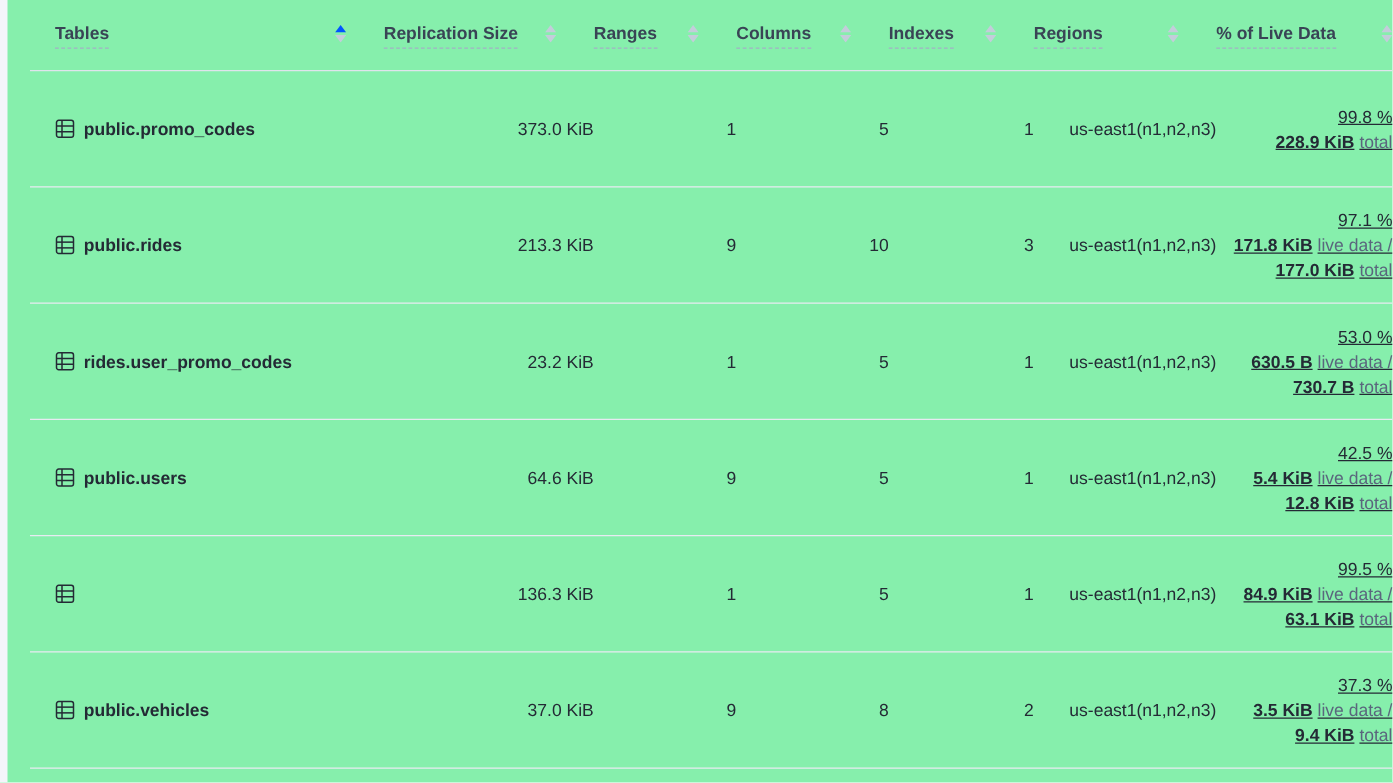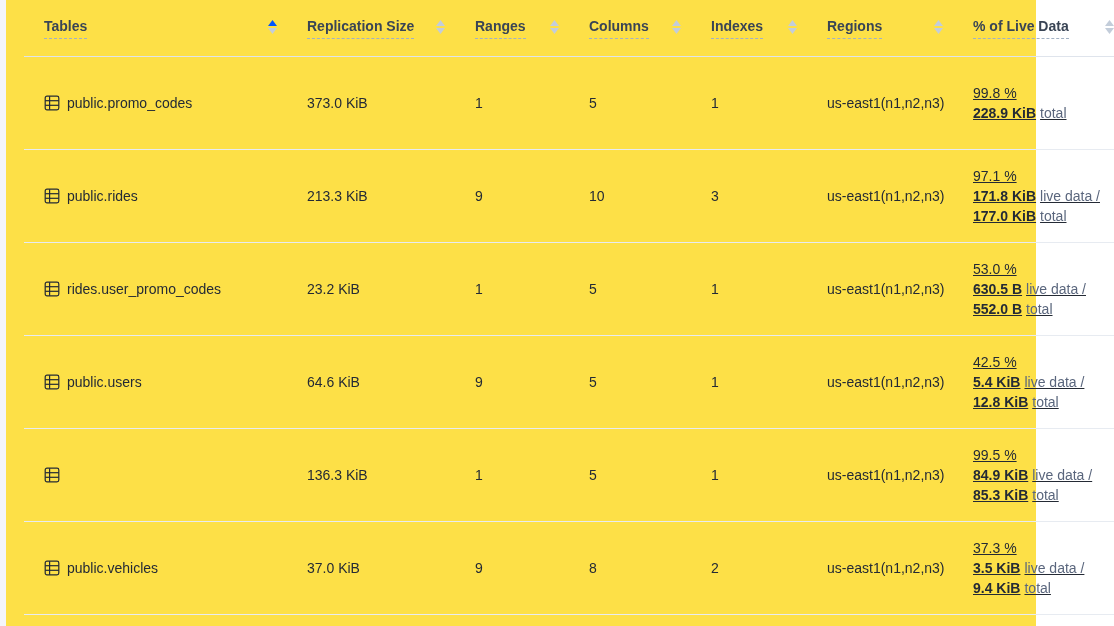--- a/index.html
+++ b/index.html
@@ -3,21 +3,21 @@
 <meta charset="utf-8">
 <style>
   * { box-sizing: border-box; margin: 0; padding: 0; }
   html, body {
     width: 1114px; height: 626px;
     background: #ffffff;
     font-family: "Liberation Sans", sans-serif;
     overflow: hidden;
     color: #242a35;
   }
-  .page { position: relative; width: 1036px; height: 626px; background:#fde047; }
+  .page { position: relative; width: 1114px; height: 626px; background:#86efac;text-align:right; }
   .left-gutter {
     position: absolute; left: 0; top: 0; width: 6px; height: 626px;
     background: #f4f5fa;
   }
   .tablewrap {
     position: absolute; left: 24px; top: 0; width: 1090px;
   }
   .grid-row {
     display: grid;
     grid-template-columns: 283px 168px 114px 122px 116px 146px 141px;
@@ -46,21 +46,21 @@
   .tri { fill: #c3cdda; }
   .sort-asc .tri-up { fill: #0055ff; }
   
   .trow {
     height: 93px;
     border-bottom: 1px solid #e7ebf1;
   }
   .cell { font-size: 14px; color: #242a35; white-space: nowrap; }
   .cell-name { display: flex; align-items: center; padding-left: 20px; }
   .ticon { display: inline-flex; margin-right: 7px; }
-  .tname { font-weight: 400; color: #242a35; cursor: pointer; }
+  .tname { font-weight: 700; color: #242a35; cursor: pointer; }
   .cell-live { font-size: 14px; line-height: 20px; text-decoration: underline; }
   .live-val { font-weight: 700; color: #242a35; }
   .live-sfx { color: #5a667d; margin-left: 4px; font-weight: 400; }
   .live-pct { color: #242a35; }
 </style>
 </head>
 <body>
 
 <div class="page">
   <div class="left-gutter"></div>
@@ -208,21 +208,21 @@
       <span class="tname">rides.user_promo_codes</span>
     </div>
     <div class="cell">23.2 KiB</div>
     <div class="cell">1</div>
     <div class="cell">5</div>
     <div class="cell">1</div>
     <div class="cell">us-east1(n1,n2,n3)</div>
     <div class="cell cell-live">
       <div class="live-pct">53.0 %</div>
       <div><span class="live-val">630.5 B</span><span class="live-sfx">live data /</span></div>
-      <div><span class="live-val">552.0 B</span><span class="live-sfx">total</span></div>
+      <div><span class="live-val">730.7 B</span><span class="live-sfx">total</span></div>
     </div>
   </div>
 
   <div class="grid-row trow">
     <div class="cell cell-name">
       <span class="ticon">
         <svg width="16" height="16" viewBox="0 0 16 16" fill="none" stroke="#242a35" stroke-width="1.2">
           <rect x="1.2" y="1.2" width="13.6" height="13.6" rx="1.8"></rect>
           <line x1="5.6" y1="1.2" x2="5.6" y2="14.8"></line>
           <line x1="1.2" y1="5.7" x2="14.8" y2="5.7"></line>
@@ -255,21 +255,21 @@
       </span>
     </div>
     <div class="cell">136.3 KiB</div>
     <div class="cell">1</div>
     <div class="cell">5</div>
     <div class="cell">1</div>
     <div class="cell">us-east1(n1,n2,n3)</div>
     <div class="cell cell-live">
       <div class="live-pct">99.5 %</div>
       <div><span class="live-val">84.9 KiB</span><span class="live-sfx">live data /</span></div>
-      <div><span class="live-val">85.3 KiB</span><span class="live-sfx">total</span></div>
+      <div><span class="live-val">63.1 KiB</span><span class="live-sfx">total</span></div>
     </div>
   </div>
 
   <div class="grid-row trow">
     <div class="cell cell-name">
       <span class="ticon">
         <svg width="16" height="16" viewBox="0 0 16 16" fill="none" stroke="#242a35" stroke-width="1.2">
           <rect x="1.2" y="1.2" width="13.6" height="13.6" rx="1.8"></rect>
           <line x1="5.6" y1="1.2" x2="5.6" y2="14.8"></line>
           <line x1="1.2" y1="5.7" x2="14.8" y2="5.7"></line>

